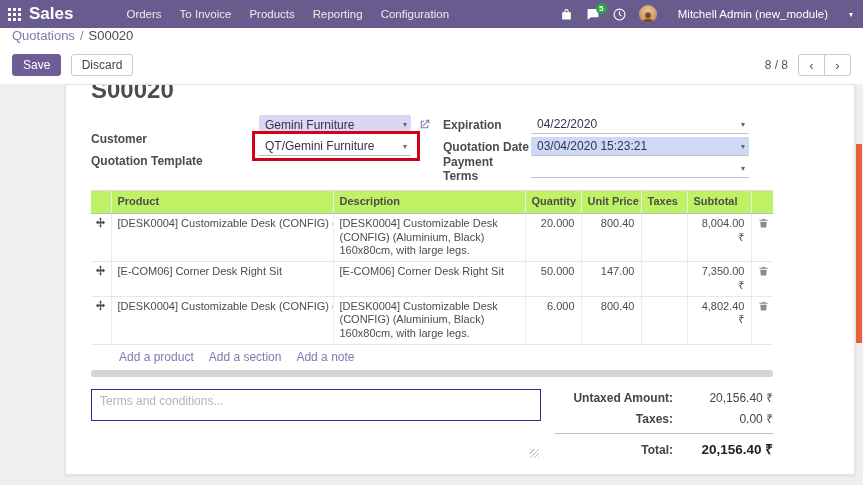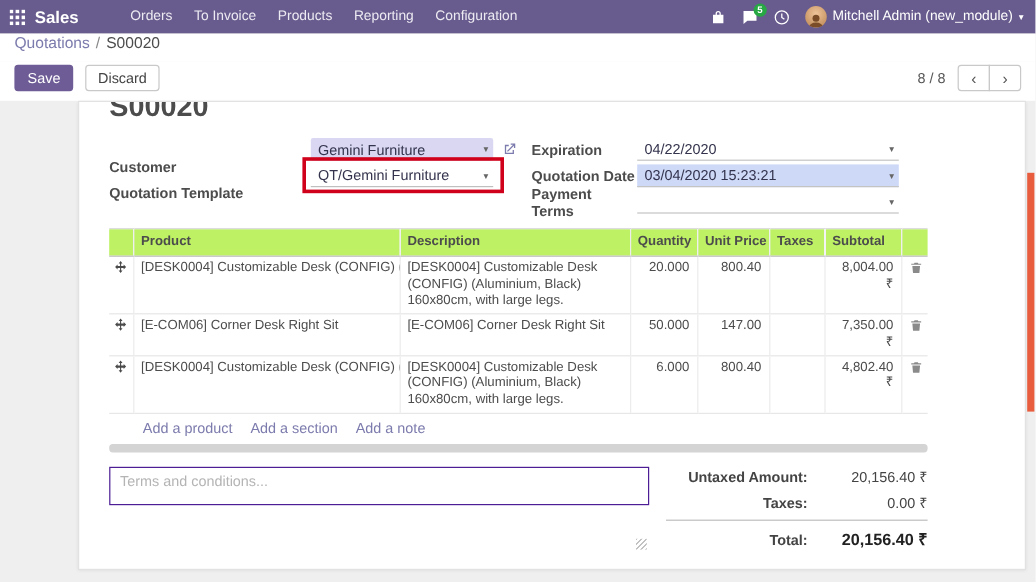--- a/index.html
+++ b/index.html
@@ -12,36 +12,36 @@
   a { text-decoration:none; cursor:pointer; }
 
   
   .navbar {
     height:28px; background:var(--navbar_bg,#685b8d); color:#fff;
     display:flex; align-items:center; justify-content:space-between;
     padding:0 10px 0 8px;
   }
   .nav-left { display:flex; align-items:center; }
   .apps-icon { display:flex; margin-right:8px; cursor:pointer; }
-  .app-name { font-size:14px; font-weight:700; margin-right:34px; cursor:pointer; }
+  .app-name { font-size:17px; font-weight:700; margin-right:44px; cursor:pointer; }
   .nav-menu { display:flex; }
   .nav-menu a { color:#eceaf2; font-size:11.5px; line-height:28px; padding:0 9px; }
   .nav-right { display:flex; align-items:center; gap:13px; }
   .systray-icon { position:relative; display:flex; cursor:pointer; }
   .badge {
     position:absolute; top:-5px; right:-7px; min-width:11px; height:11px;
     background:var(--badge_green,#28a745); color:#fff; font-size:8px; line-height:11px;
     font-weight:700; border-radius:6px; text-align:center; padding:0 2px;
   }
   .avatar {
     width:18px; height:18px; border-radius:50%; overflow:hidden; cursor:pointer;
     background:radial-gradient(circle at 50% 35%, #eec49a, #b9824e);
     display:flex; align-items:flex-end; justify-content:center;
   }
-  .user-menu { display:flex; align-items:center; gap:5px; cursor:pointer; }
+  .user-menu { display:flex; align-items:center; gap:21px; cursor:pointer; }
   .user-name { font-size:11.5px; white-space:nowrap; }
   .nav-caret { font-size:8px; }
 
   
   .breadcrumb-bar { height:23px; background:#fff; display:flex; align-items:flex-start; padding:0 12px; font-size:13px; }
   .bc-link { color:var(--link,#7c7bad); }
   .bc-sep { margin:0 5px; color:#888; }
   .bc-current { color:#4c4c4c; }
 
   

